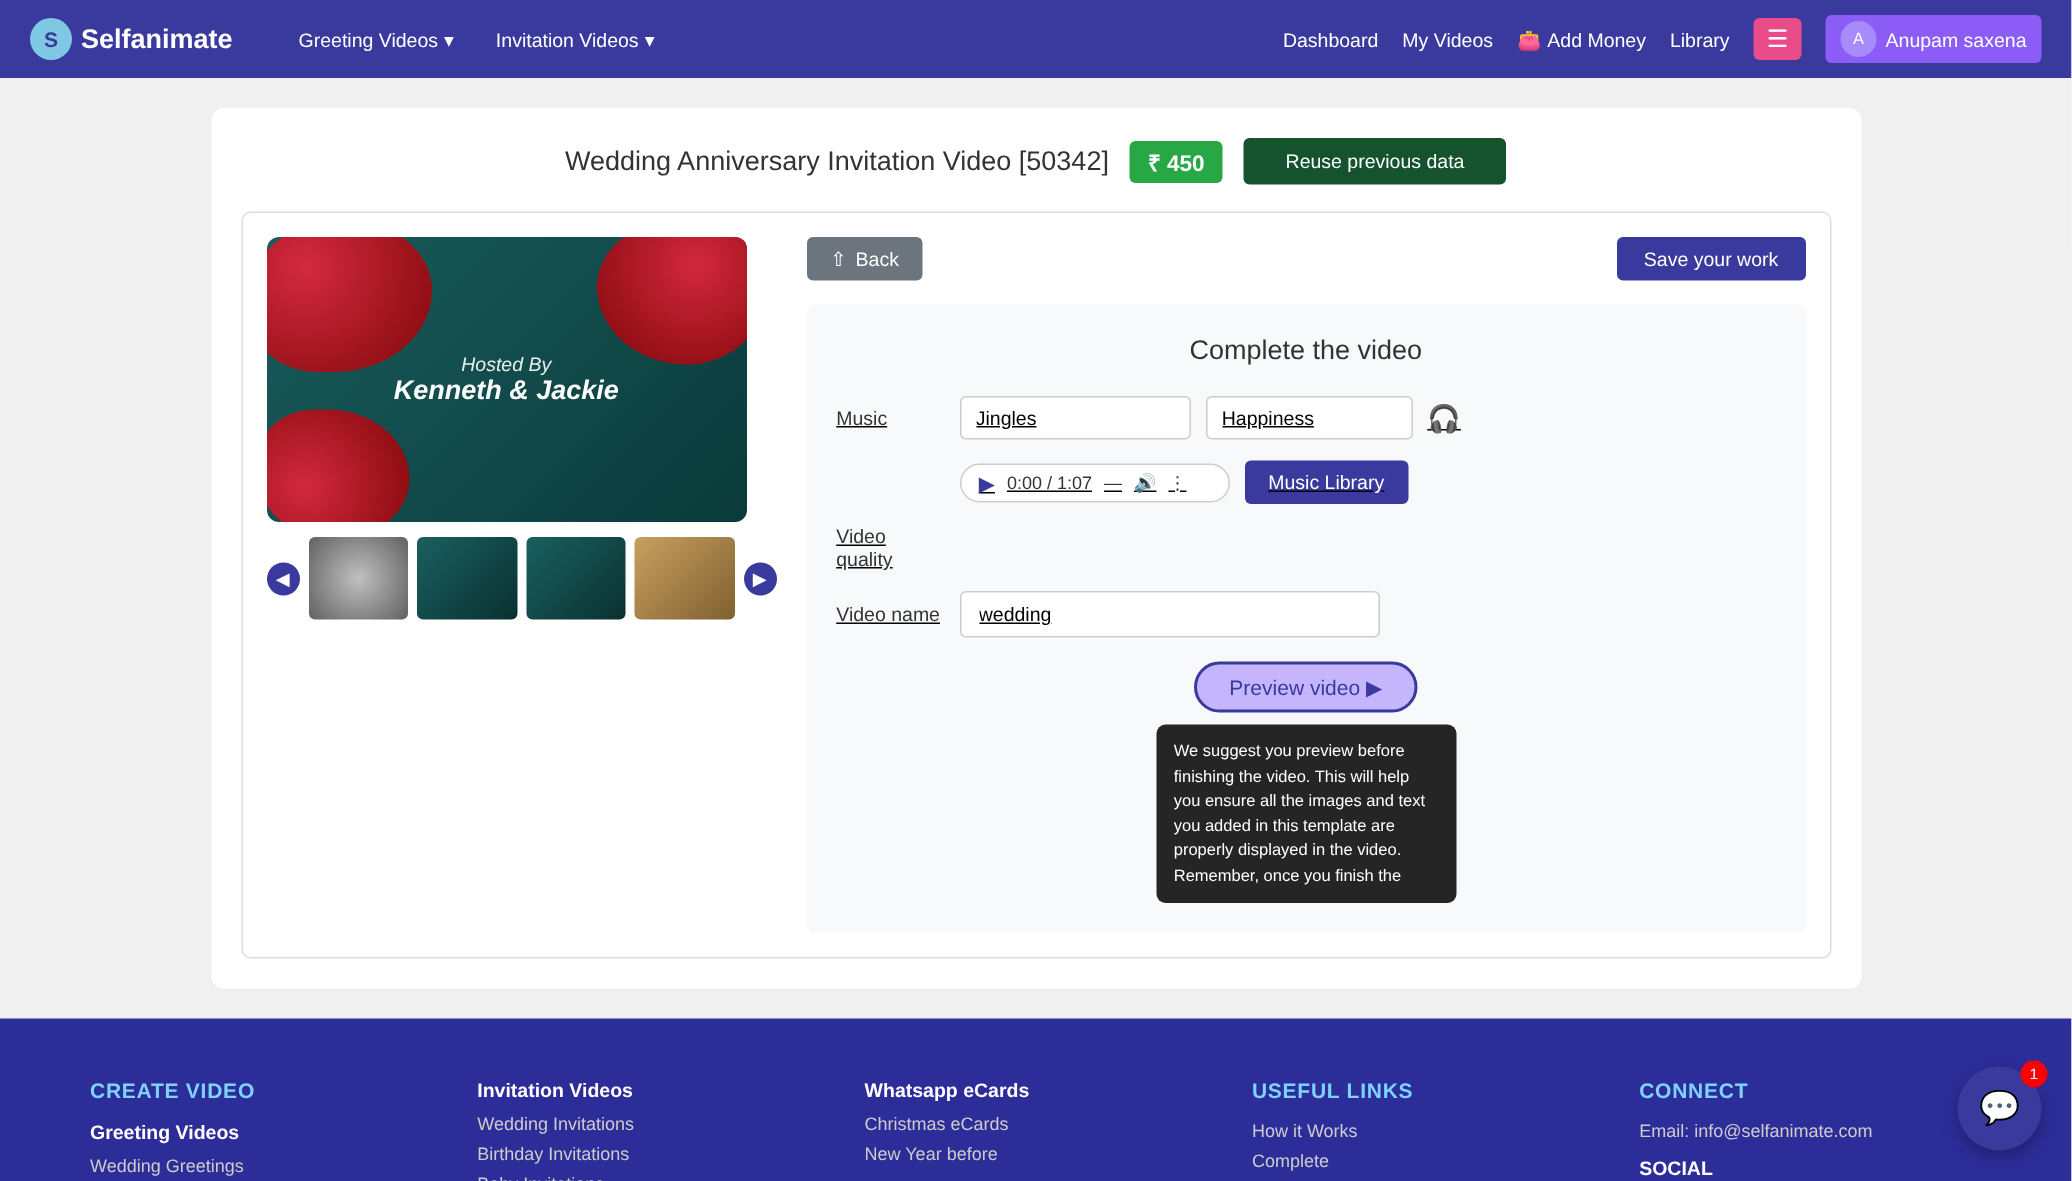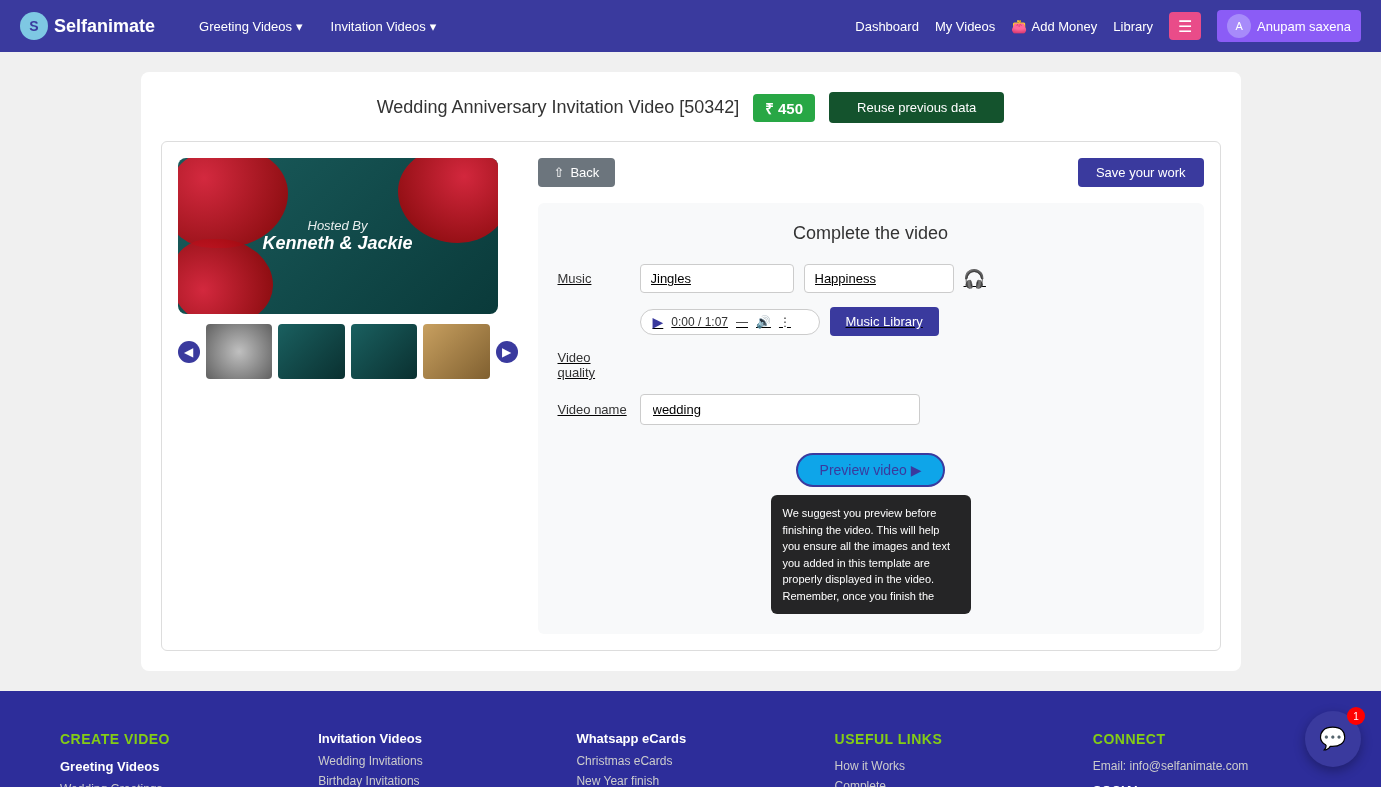--- a/index.html
+++ b/index.html
@@ -153,21 +153,21 @@
       border: 1px solid #ddd;
       border-radius: 6px;
       padding: 16px;
     }
     .left-panel {
       width: 340px;
       flex-shrink: 0;
     }
     .main-video-preview {
       width: 320px;
-      height: 156px;
+      height: 190px;
       background: linear-gradient(135deg, #1a5c5c, #0a3a3a);
       border-radius: 8px;
       position: relative;
       overflow: hidden;
       display: flex;
       align-items: center;
       justify-content: center;
     }
     .video-roses-tl {
       position: absolute;
@@ -318,21 +318,21 @@
       width: 154px;
       appearance: none;
       cursor: pointer;
     }
     .select-happiness {
       background: white;
       border: 1px solid #ccc;
       border-radius: 4px;
       padding: 6px 10px;
       font-size: 13px;
-      width: 150px;
+      width: 138px;
       appearance: none;
       cursor: pointer;
     }
     .headphone-icon {
       font-size: 18px;
       color: #ff9900;
     }
     .audio-player {
       background: white;
       border: 1px solid #ccc;
@@ -370,29 +370,29 @@
     }
     .video-name-input {
       background: white;
       border: 1px solid #ccc;
       border-radius: 4px;
       padding: 7px 12px;
       font-size: 13px;
       width: 280px;
     }
     .preview-btn {
-      background: #0ea5e9;
+      background: #c4b5fd;
       border: 2px solid #3a3a9e;
       color: #3a3a9e;
       border-radius: 20px;
       padding: 7px 22px;
       font-size: 14px;
       cursor: pointer;
       display: block;
-      margin: 28px auto 0;
+      margin: 16px auto 0;
       position: relative;
     }
 
     
     .tooltip-box {
       background: rgba(0,0,0,0.85);
       color: white;
       font-size: 11px;
       border-radius: 6px;
       padding: 10px 12px;
@@ -409,21 +409,21 @@
       margin-top: 0;
     }
     .footer-grid {
       display: grid;
       grid-template-columns: 1fr 1fr 1fr 1fr 1fr;
       gap: 30px;
     }
     .footer-col-title {
       font-size: 14px;
       font-weight: bold;
-      color: #84cc16;
+      color: #7dd3fc;
       margin-bottom: 12px;
       text-transform: uppercase;
       letter-spacing: 0.5px;
     }
     .footer-link {
       display: block;
       color: #ccc;
       font-size: 12px;
       margin-bottom: 6px;
       cursor: pointer;
@@ -609,21 +609,21 @@
       <div class="footer-section-title">Invitation Videos</div>
       <a class="footer-link">Wedding Invitations</a>
       <a class="footer-link">Birthday Invitations</a>
       <a class="footer-link">Baby Invitations</a>
 
     </div>
 
     <div>
       <div class="footer-section-title">Whatsapp eCards</div>
       <a class="footer-link">Christmas eCards</a>
-      <a class="footer-link">New Year finish</a>
+      <a class="footer-link">New Year before</a>
     </div>
 
     <div>
       <div class="footer-col-title">USEFUL LINKS</div>
       <a class="footer-link">How it Works</a>
       <a class="footer-link">Complete</a>
 
     </div>
 
     <div>

